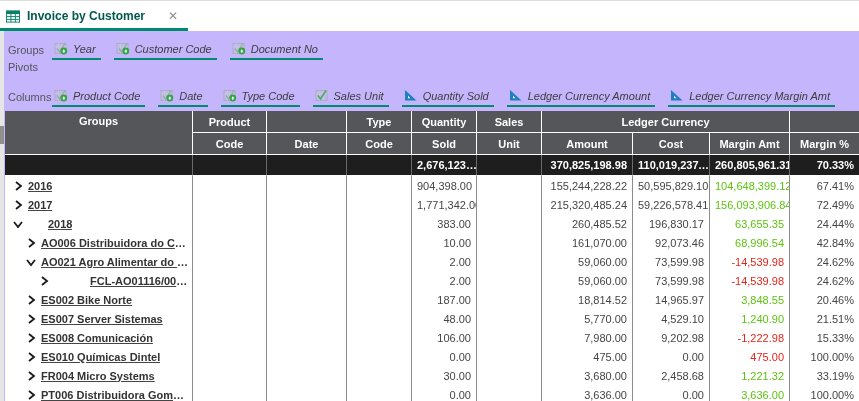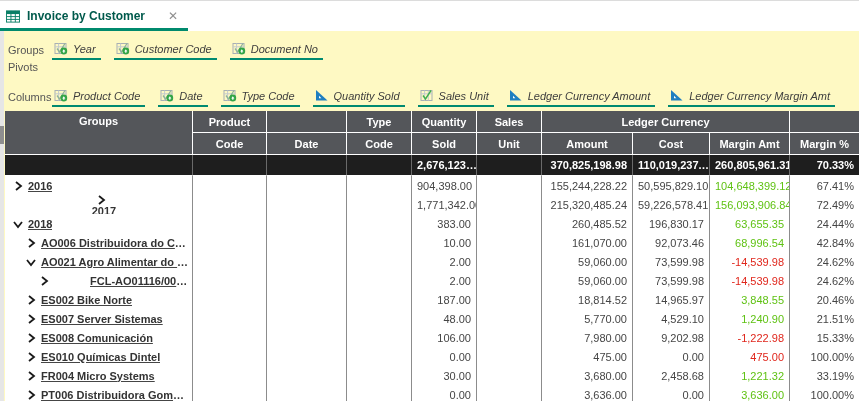--- a/index.html
+++ b/index.html
@@ -1,17 +1,17 @@
 <!DOCTYPE html>
 <html><head>
 <meta charset="utf-8">
 <style>
   html,body{margin:0;padding:0;background:#fff;}
   .app{
-    position:relative;width:859px;height:401px;overflow:hidden;background:#fef9c3;
+    position:relative;width:859px;height:401px;overflow:hidden;background:#c4b5fd;
     font-family:"Liberation Sans",sans-serif;border-top:1px solid #dcdcdc;box-sizing:border-box;
   }
   
   .tabbar{height:30px;display:flex;align-items:flex-end;background:#fff;}
   .tab{
     display:inline-flex;align-items:center;gap:7px;height:27px;
     padding:0 10px 0 6px;border-bottom:3px solid #008a6d;box-sizing:border-box;cursor:pointer;
   }
   .tab-title{font-size:12px;font-weight:bold;color:#005a4c;white-space:nowrap;}
   .tab-close{color:#8f8f8f;font-size:12px;margin-left:16px;line-height:1;cursor:pointer;}
@@ -176,39 +176,39 @@
                 <polyline points="3,6.5 5.5,10 11,1.5" fill="none" stroke="#8fb39a" stroke-width="1.3"></polyline>
                 <circle cx="9.8" cy="9" r="3.4" fill="#33a546"></circle>
                 <path d="M9.8 7.2 L11.4 9.4 L10.4 9.4 L10.4 10.8 L9.2 10.8 L9.2 9.4 L8.2 9.4 Z" fill="#fff"></path>
               </svg>
             </span>
     <span class="chip-label">Type Code</span>
   </span>
 
   <span class="chip">
     <span class="chip-icon">
+              <svg width="14" height="13" viewBox="0 0 14 13">
+                <rect x="1" y="1.5" width="11" height="10" fill="none" stroke="#a8b0b4"></rect>
+                <line x1="1" y1="4.8" x2="12" y2="4.8" stroke="#c4cacd"></line>
+                <line x1="4.6" y1="1.5" x2="4.6" y2="11.5" stroke="#c4cacd"></line>
+                <line x1="8.3" y1="1.5" x2="8.3" y2="11.5" stroke="#c4cacd"></line>
+                <polyline points="3,6.5 5.5,10 11,1.5" fill="none" stroke="#3fae4e" stroke-width="1.4"></polyline>
+              </svg>
+            </span>
+    <span class="chip-label">Sales Unit</span>
+  </span>
+
+  <span class="chip">
+    <span class="chip-icon">
               <svg width="13" height="12" viewBox="0 0 13 12">
                 <path d="M1 11.5 L1 1 L12.5 11.5 Z" fill="#1f7fc0"></path>
                 <path d="M4 9.2 L4 6.8 L6.4 9.2 Z" fill="#fff"></path>
               </svg>
             </span>
     <span class="chip-label">Quantity Sold</span>
-  </span>
-
-  <span class="chip">
-    <span class="chip-icon">
-              <svg width="14" height="13" viewBox="0 0 14 13">
-                <rect x="1" y="1.5" width="11" height="10" fill="none" stroke="#a8b0b4"></rect>
-                <line x1="1" y1="4.8" x2="12" y2="4.8" stroke="#c4cacd"></line>
-                <line x1="4.6" y1="1.5" x2="4.6" y2="11.5" stroke="#c4cacd"></line>
-                <line x1="8.3" y1="1.5" x2="8.3" y2="11.5" stroke="#c4cacd"></line>
-                <polyline points="3,6.5 5.5,10 11,1.5" fill="none" stroke="#3fae4e" stroke-width="1.4"></polyline>
-              </svg>
-            </span>
-    <span class="chip-label">Sales Unit</span>
   </span>
 
   <span class="chip">
     <span class="chip-icon">
               <svg width="13" height="12" viewBox="0 0 13 12">
                 <path d="M1 11.5 L1 1 L12.5 11.5 Z" fill="#1f7fc0"></path>
                 <path d="M4 9.2 L4 6.8 L6.4 9.2 Z" fill="#fff"></path>
               </svg>
             </span>
     <span class="chip-label">Ledger Currency Amount</span>
@@ -297,21 +297,21 @@
     <td class="c-qty">904,398.00</td>
     <td class="c-unit"></td>
     <td class="c-amount">155,244,228.22</td>
     <td class="c-cost">50,595,829.10</td>
     <td class="c-margin pos">104,648,399.12</td>
     <td class="c-pct">67.41%</td>
   </tr>
 
   <tr class="body-row">
     <td class="c-groups">
-      <span class="tree-cell" style="padding-left: 6px; flex-direction: column;">
+      <span class="tree-cell" style="padding-left: 6px;">
         <span class="twisty">
           <svg width="9" height="10" viewBox="0 0 9 10">
                     <path d="M2 1 L7 5 L2 9" fill="none" stroke="#1a1a1a" stroke-width="1.8"></path>
                   </svg>
         </span>
         <span class="tree-label">2017</span>
       </span>
     </td>
     <td class="c-product"></td>
     <td class="c-date"></td>
@@ -319,21 +319,21 @@
     <td class="c-qty">1,771,342.00</td>
     <td class="c-unit"></td>
     <td class="c-amount">215,320,485.24</td>
     <td class="c-cost">59,226,578.41</td>
     <td class="c-margin pos">156,093,906.84</td>
     <td class="c-pct">72.49%</td>
   </tr>
 
   <tr class="body-row">
     <td class="c-groups">
-      <span class="tree-cell" style="padding-left: 6px;">
+      <span class="tree-cell" style="padding-left: 6px; gap: 20px;">
         <span class="twisty expanded">
           <svg width="9" height="10" viewBox="0 0 9 10">
                     <path d="M2 1 L7 5 L2 9" fill="none" stroke="#1a1a1a" stroke-width="1.8"></path>
                   </svg>
         </span>
         <span class="tree-label">2018</span>
       </span>
     </td>
     <td class="c-product"></td>
     <td class="c-date"></td>

